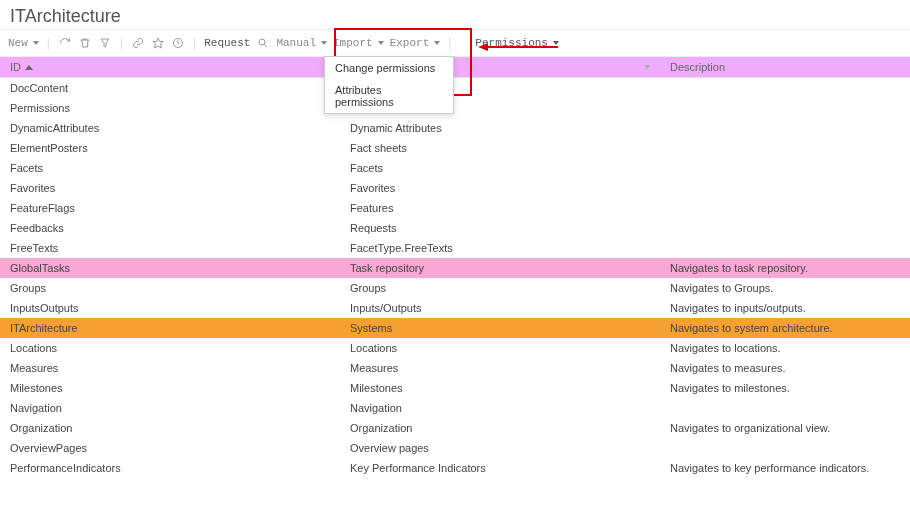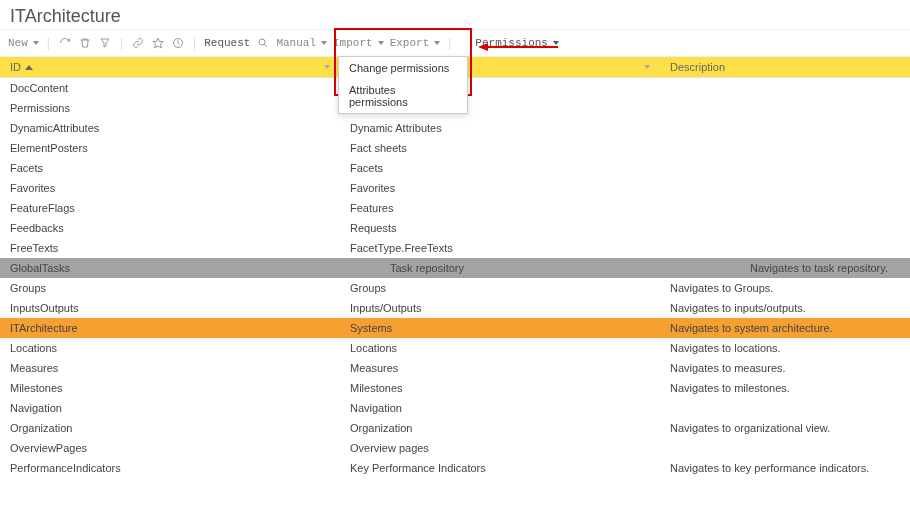--- a/index.html
+++ b/index.html
@@ -49,21 +49,21 @@
   }
   .caret-down {
     width: 0; height: 0;
     border-left: 3px solid transparent;
     border-right: 3px solid transparent;
     border-top: 4px solid currentColor;
     margin-left: 2px;
   }
   .dropdown {
     position: absolute;
-    left: 338px;
+    left: 324px;
     top: 26px;
     width: 130px;
     background: #fff;
     border: 1px solid #ccc;
     box-shadow: 0 2px 6px rgba(0,0,0,.15);
     z-index: 10;
   }
   .dropdown-item {
     padding: 5px 10px;
     font-size: 11px;
@@ -88,21 +88,21 @@
     height: 10px;
     z-index: 5;
     pointer-events: none;
   }
   .annot-arrow svg { display: block; }
   .grid {
     width: 100%;
   }
   .grid-header {
     display: flex;
-    background: #fde047;
+    background: #f0abfc;
     border-bottom: 1px solid #e1e1e1;
     font-size: 11px;
     color: #666;
   }
   .col-id    { width: 340px; padding: 4px 10px; display:flex; align-items:center; gap:4px;}
   .col-name  { width: 320px; padding: 4px 10px; display:flex; align-items:center; gap:4px;}
   .col-desc  { flex: 1;    padding: 4px 10px; display:flex; align-items:center; gap:4px;}
   .sort-asc {
     width:0;height:0;border-left:4px solid transparent;border-right:4px solid transparent;border-bottom:5px solid #666;
   }
@@ -112,21 +112,21 @@
   }
   .row {
     display: flex;
     font-size: 11px;
     color: #444;
     border-bottom: 0;
     height: 20px;
     align-items: center;
   }
   .row .col-id, .row .col-name, .row .col-desc { padding: 3px 10px; }
-  .row.hl-light { background: #a3a3a3; gap: 40px; }
+  .row.hl-light { background: #f9a8d4; }
   .row.hl-dark  { background: #f5a030; }
   .page-wrap { position: relative; width: 910px; }
 </style>
 </head>
 <body>
 
 <div class="page-wrap">
 
   <div class="title">ITArchitecture</div>
 

